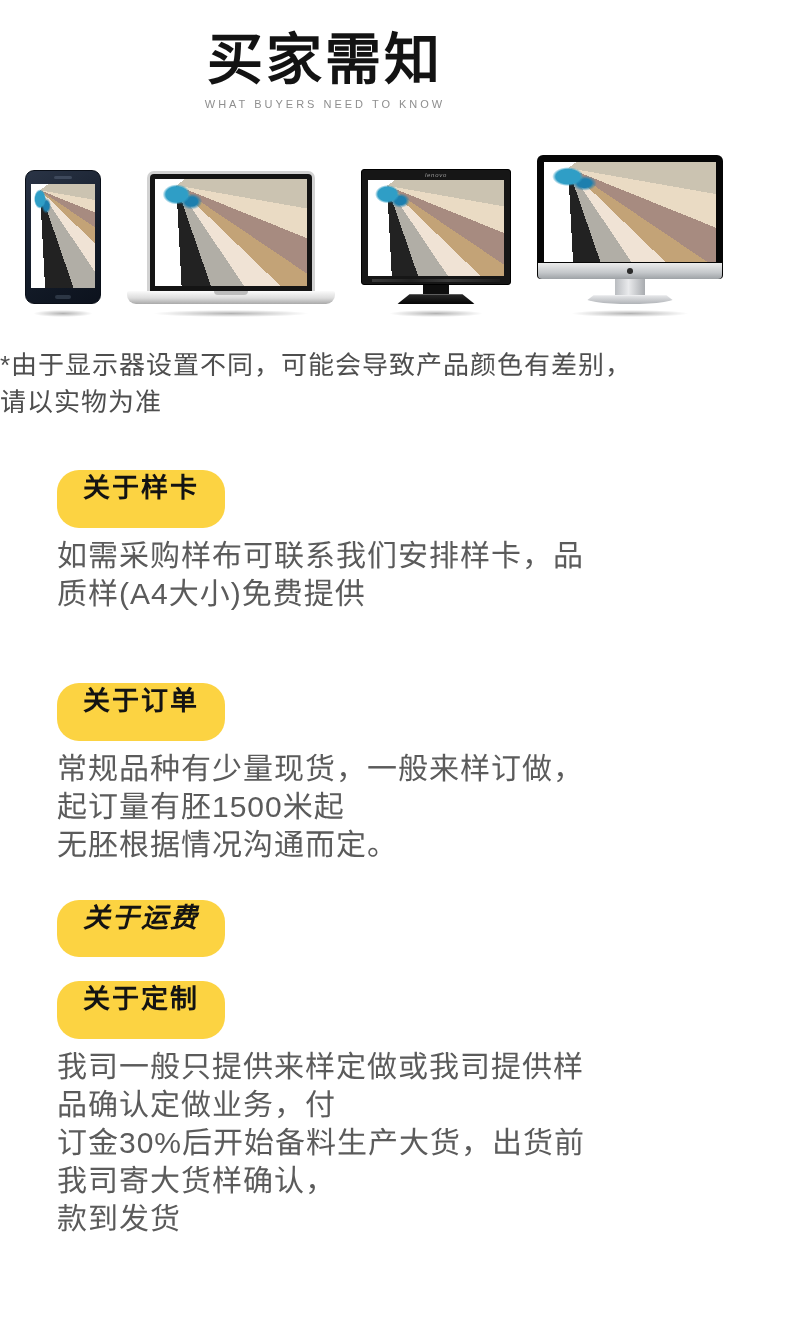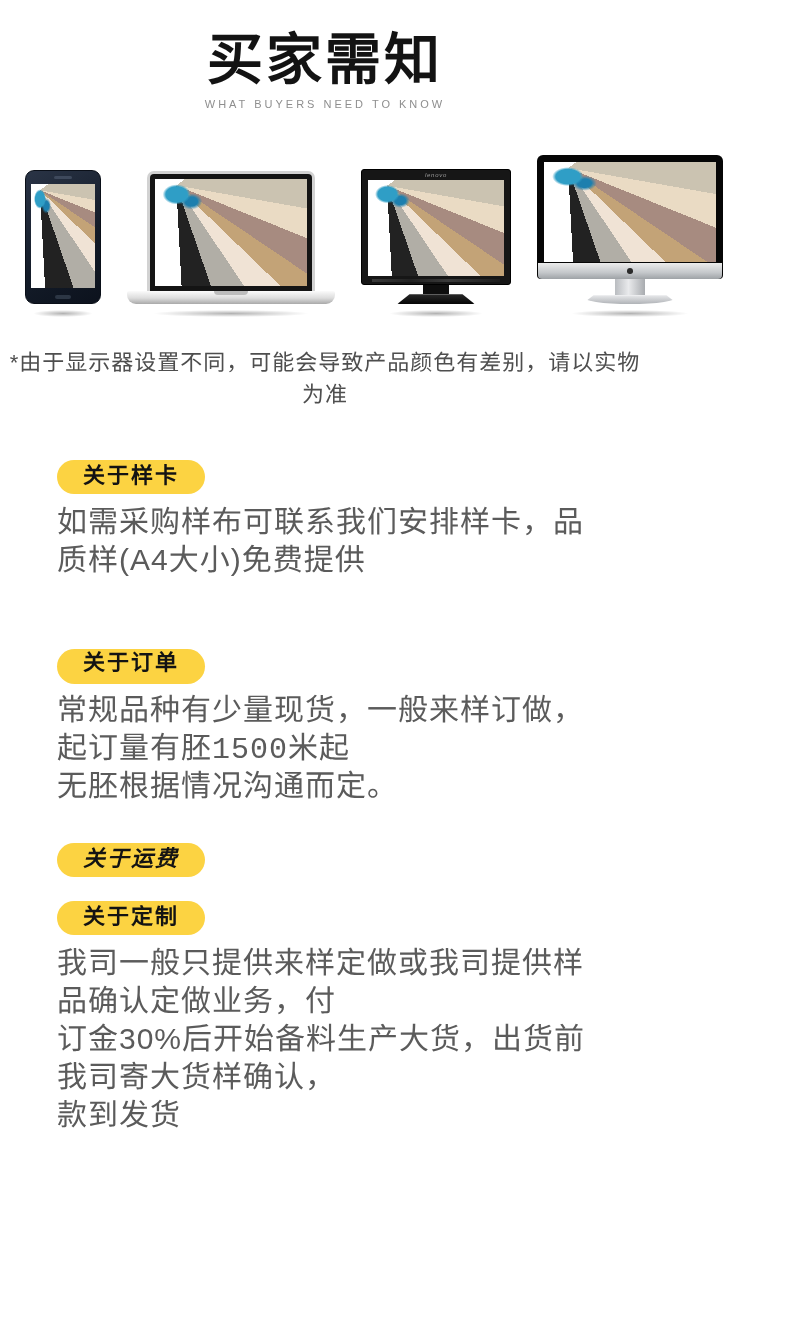--- a/index.html
+++ b/index.html
@@ -156,35 +156,35 @@
   .imac .imac-foot {
     width:96px; height:9px; margin:0 auto;
     background:linear-gradient(#e9eaec,#b0b3b7);
     clip-path:polygon(12% 0, 88% 0, 100% 100%, 0 100%);
     border-radius:0 0 50% 50%/0 0 80% 80%;
   }
   .imac .dev-shadow { width:150px; }
 
   
   .display-note {
-    margin-top:26px; text-align:center;
-    font-size:22px; color:#4e4e4e; letter-spacing:1px;
+    margin-top:26px; text-align:left;
+    font-size:26px; color:#4e4e4e; letter-spacing:1px;
   }
 
   
   .sections { padding:0 40px 0 57px; margin-top:52px; }
   .section { }
   .m1 { margin-bottom:70px; }
-  .m2 { margin-bottom:36px;font-family:Liberation Mono, monospace; }
+  .m2 { margin-bottom:36px; }
   .m3 { margin-bottom:24px;font-style:italic; }
   .m4 { margin-bottom:20px; }
   .section-pill {
     display:inline-block; background:#fcd342; color:#131313;
-    font-size:22px; font-weight:700; letter-spacing:2px;
-    padding:4px 26px 6px 26px; border-radius:22px; line-height:1.1;
+    font-size:27px; font-weight:700; letter-spacing:2px;
+    padding:4px 26px 24px 26px; border-radius:22px; line-height:1.1;
   }
   .section-body {
     margin-top:9px; font-size:30px; color:#5b5b5b;
     line-height:38px; letter-spacing:1px; white-space:pre-line;
   }
 </style>
 </head>
 <body>
 
 <div class="page">

